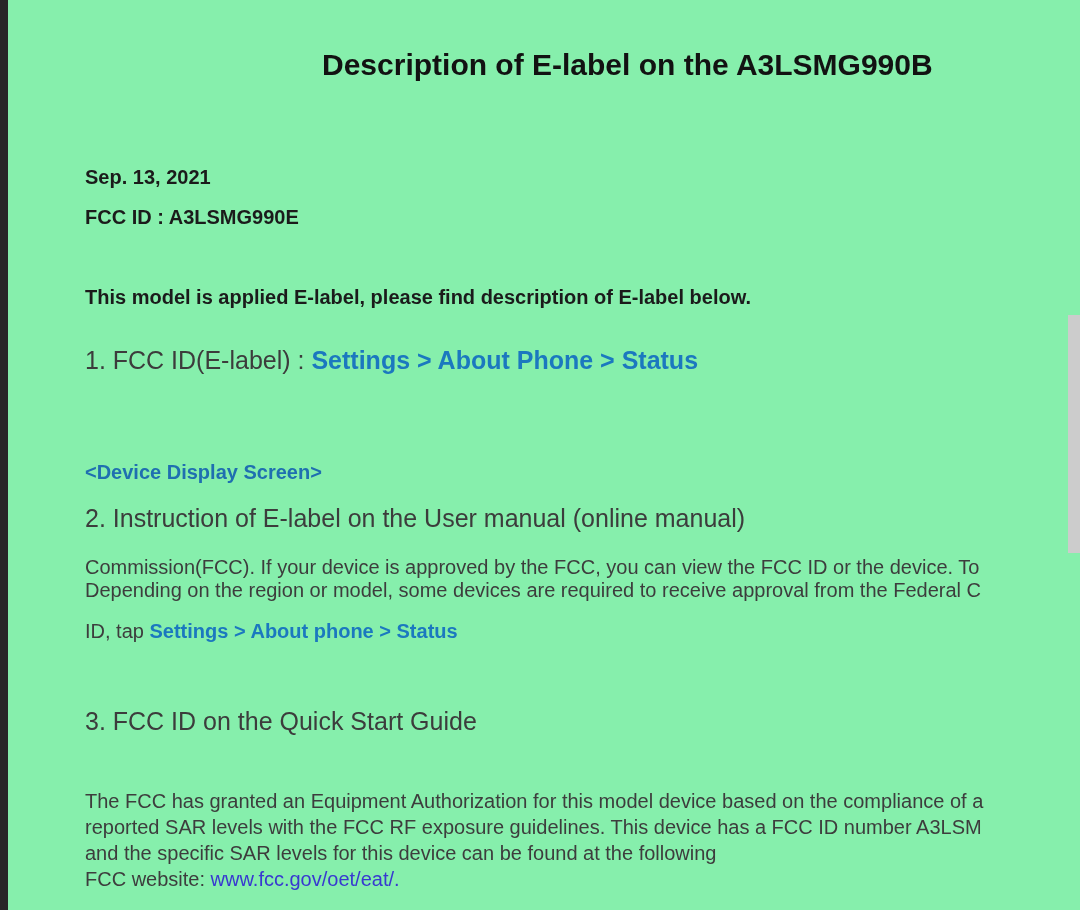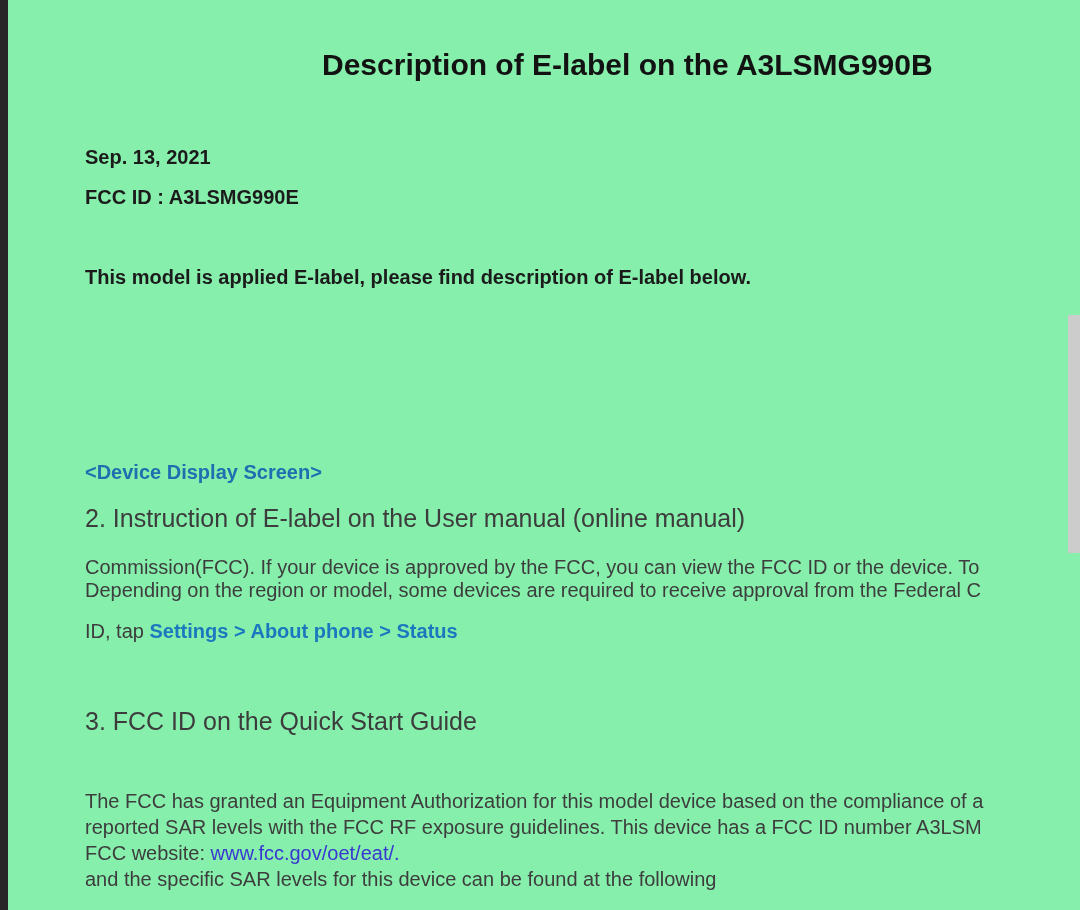--- a/index.html
+++ b/index.html
@@ -27,21 +27,21 @@
     position: absolute; left: 1068px; top: 315px;
     width: 12px; height: 238px;
     background: #cccccc;
   }
 
   .doc-title {
     left: 322px; top: 48px;
     font-size: 30px; font-weight: bold; color: #121212;
     letter-spacing: 0px;
   }
-  .meta-line { left: 85px; font-size: 20px; font-weight: bold; color: #1b1b1b; }
+  .meta-line { left: 85px; font-size: 20px; font-weight: bold; color: #1b1b1b; margin-top: 20px; }
   .date-line   { top: 146px; }
   .fccid-line  { top: 186px; }
   .notice-line { top: 266px; }
 
   .sec-heading {
     left: 85px; font-size: 25px; font-weight: normal; color: #3c3c3c;
   }
   .sec1-line { top: 346px; }
   .sec2-head { top: 504px; }
   .sec3-head { top: 707px; }
@@ -69,41 +69,44 @@
   <div class="left-edge"></div>
 
   <div class="abs doc-title">Description of E-label on the A3LSMG990B</div>
 
   <div class="abs meta-line date-line">Sep. 13, 2021</div>
 
   <div class="abs meta-line fccid-line">FCC ID : A3LSMG990E</div>
 
   <div class="abs meta-line notice-line">This model is applied E-label, please find description of E-label below.</div>
 
+  <div class="abs sec-heading sec1-line">
+    <span>1. FCC ID(E-label) : </span><span class="settings-path">Settings &gt; About Phone &gt; Status</span>
+  </div>
 
   <div class="abs device-caption">&lt;Device Display Screen&gt;</div>
 
   <div class="abs sec-heading sec2-head">2. Instruction of E-label on the User manual (online manual)</div>
 
   <div class="abs body-text sec2-para">
     <div>Commission(FCC). If your device is approved by the FCC, you can view the FCC ID or the device. To</div>
     <div>Depending on the region or model, some devices are required to receive approval from the Federal C</div>
   </div>
 
   <div class="abs body-text tap-line">
     <span>ID, tap </span><span class="settings-path">Settings &gt; About phone &gt; Status</span>
   </div>
 
   <div class="abs sec-heading sec3-head">3. FCC ID on the Quick Start Guide</div>
 
   <div class="abs body-text sec3-para">
     <div>The FCC has granted an Equipment Authorization for this model device based on the compliance of a</div>
     <div>reported SAR levels with the FCC RF exposure guidelines. This device has a FCC ID number A3LSM</div>
+    <div>and the specific SAR levels for this device can be found at the following</div>
     <div>
       <span>FCC website: </span><a class="doc-link">www.fcc.gov/oet/eat/.</a>
     </div>
-    <div>and the specific SAR levels for this device can be found at the following</div>
   </div>
 
 
   <div class="scroll-thumb"></div>
 
 </div>
 
 </body></html>

